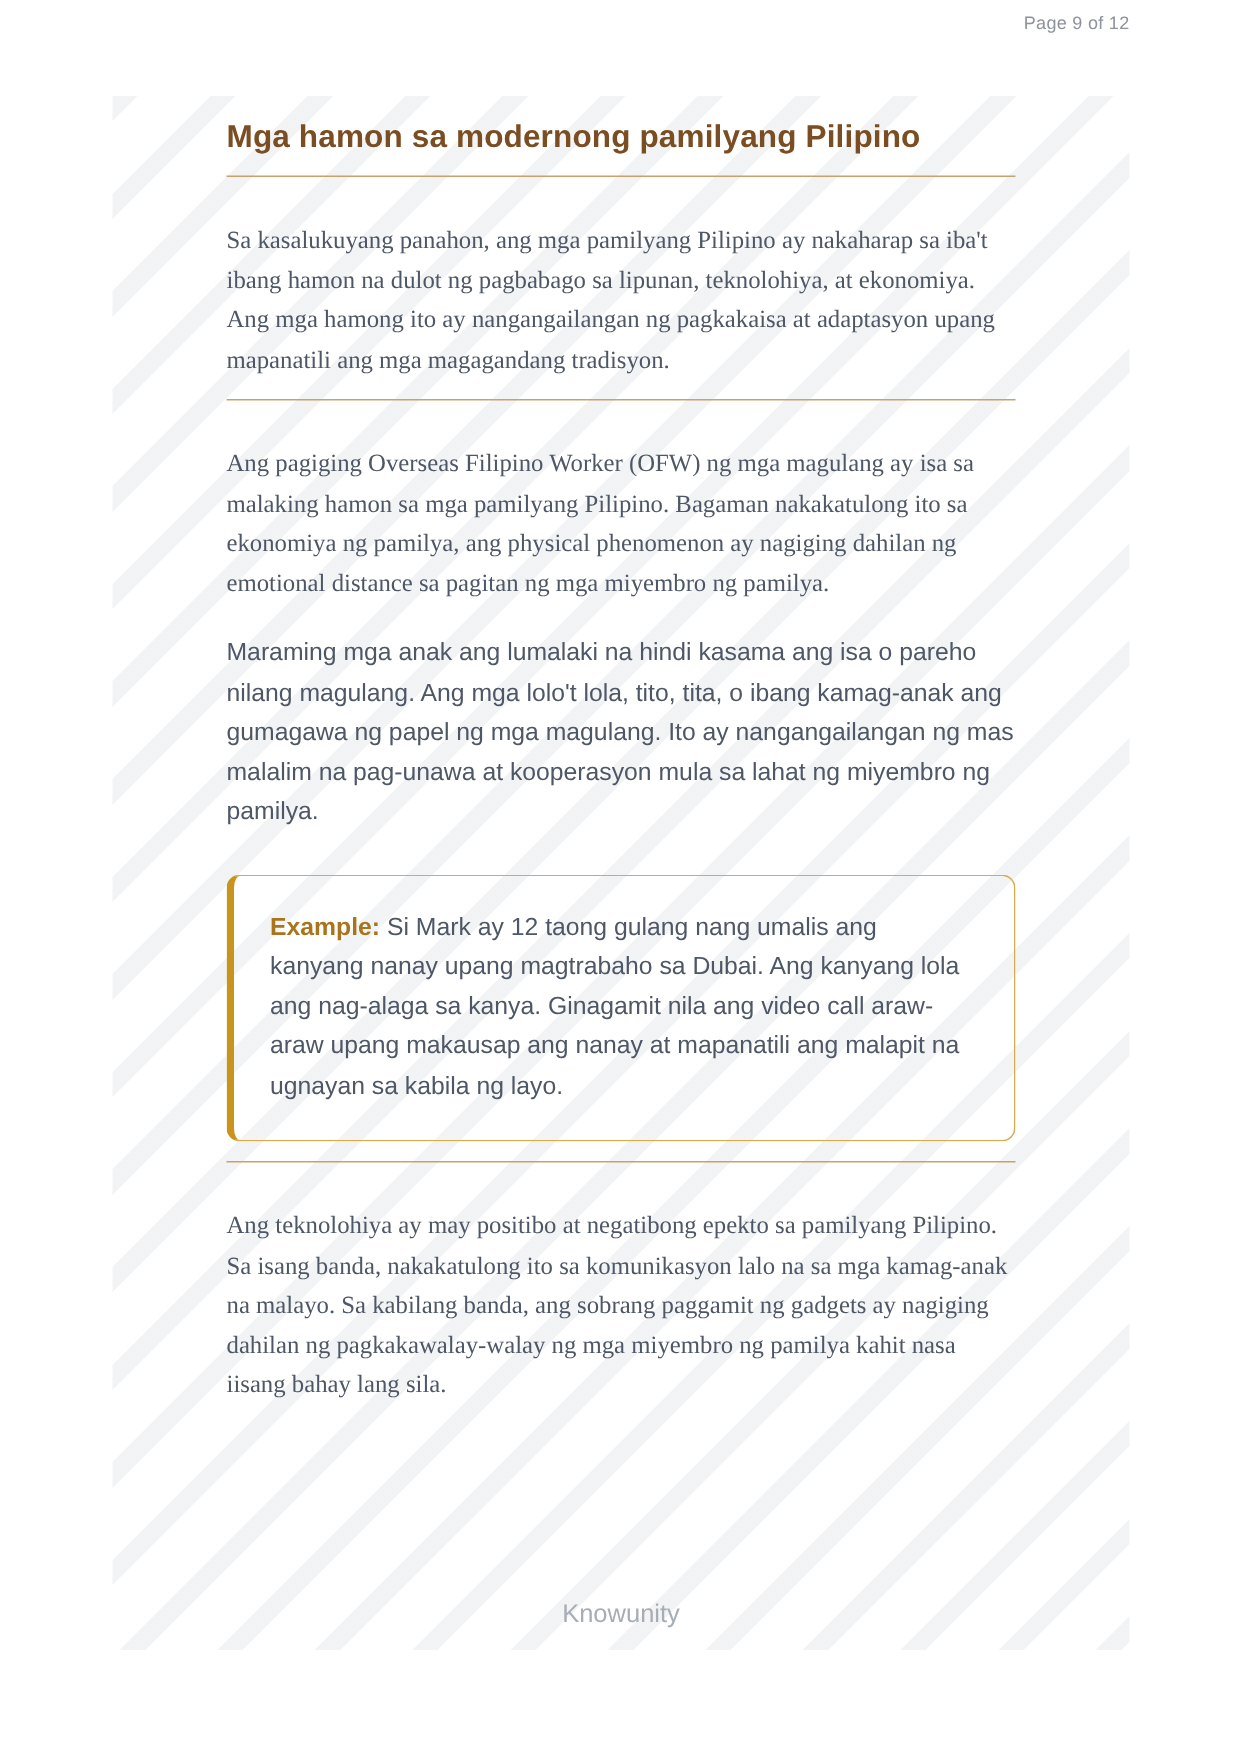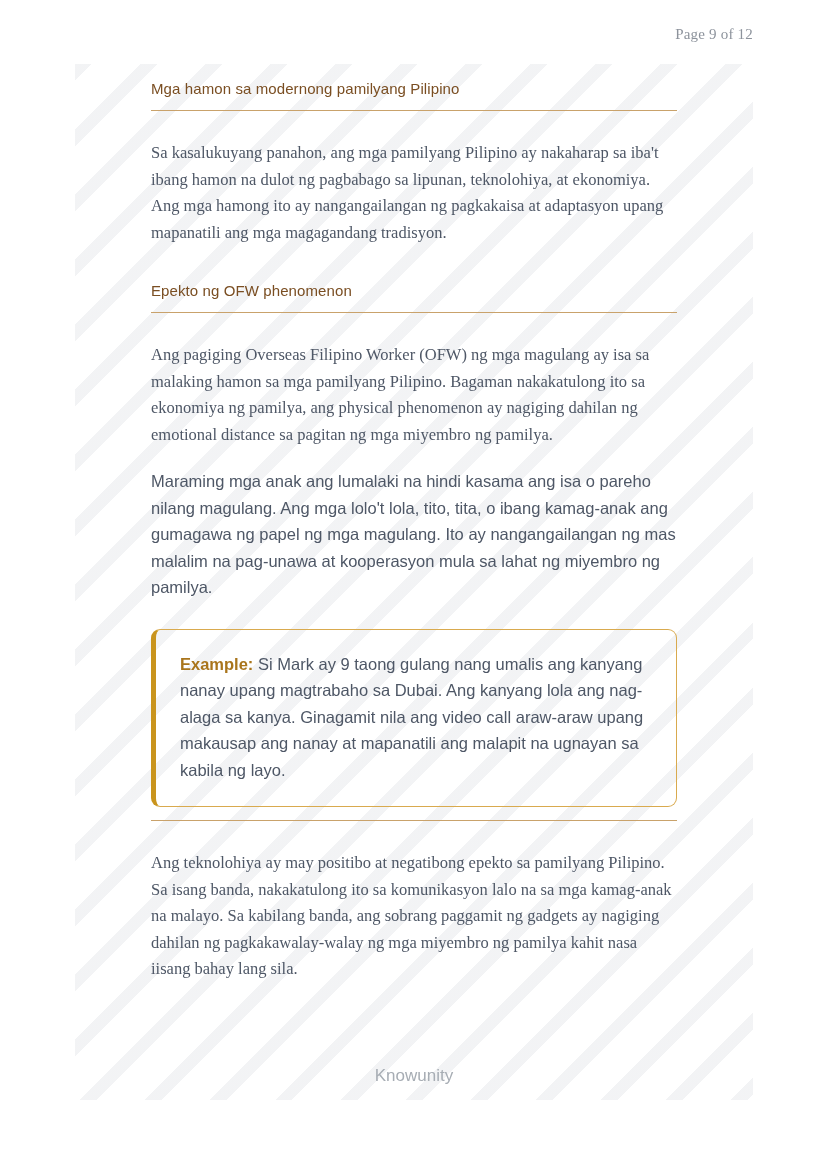--- a/index.html
+++ b/index.html
@@ -7,24 +7,24 @@
     width: 828px;
     height: 1171px;
     background: #ffffff;
     font-family: "Liberation Sans", sans-serif;
     position: relative;
     overflow: hidden;
   }
 
   .page-number {
     position: absolute;
-    top: 26px;
+    top: 8px;
     right: 75px;
-    font-family: Liberation Serif, serif;
-    font-size: 15px;
+    font-family: Liberation Sans, sans-serif;
+    font-size: 12px;
     color: #8d939c;
     letter-spacing: 0.2px;
   }
 
   .card {
     position: absolute;
     left: 75px;
     top: 64px;
     width: 678px;
     height: 1036px;
@@ -34,22 +34,22 @@
     background-image:
       repeating-linear-gradient(135deg,
         rgba(210,213,219,0.28) 0px,
         rgba(210,213,219,0.28) 12px,
         rgba(255,255,255,0) 12px,
         rgba(255,255,255,0) 46px);
   }
 
   .section-heading {
     margin: 36px 0 0 0;
-    font-size: 15px;
-    font-weight: normal;
+    font-size: 21px;
+    font-weight: bold;
     color: #7a4e22;
     letter-spacing: 0.1px;
   }
   .section-heading.first { margin-top: 0; }
 
   .heading-rule {
     border: none;
     border-top: 1.5px solid #c9a26b;
     margin: 13px 0 0 0;
   }
@@ -98,29 +98,28 @@
 
 <div class="card">
 
   <section>
     <h2 class="section-heading first">Mga hamon sa modernong pamilyang Pilipino</h2>
     <hr class="heading-rule">
     <p class="body-paragraph">Sa kasalukuyang panahon, ang mga pamilyang Pilipino ay nakaharap sa iba't ibang hamon na dulot ng pagbabago sa lipunan, teknolohiya, at ekonomiya. Ang mga hamong ito ay nangangailangan ng pagkakaisa at adaptasyon upang mapanatili ang mga magagandang tradisyon.</p>
   </section>
 
   <section>
-    <h2 class="section-heading">Epekto ng OFW phenomenon</h2>
     <hr class="heading-rule">
     <p class="body-paragraph">Ang pagiging Overseas Filipino Worker (OFW) ng mga magulang ay isa sa malaking hamon sa mga pamilyang Pilipino. Bagaman nakakatulong ito sa ekonomiya ng pamilya, ang physical phenomenon ay nagiging dahilan ng emotional distance sa pagitan ng mga miyembro ng pamilya.</p>
     <p class="body-paragraph">Maraming mga anak ang lumalaki na hindi kasama ang isa o pareho nilang magulang. Ang mga lolo't lola, tito, tita, o ibang kamag-anak ang gumagawa ng papel ng mga magulang. Ito ay nangangailangan ng mas malalim na pag-unawa at kooperasyon mula sa lahat ng miyembro ng pamilya.</p>
 
     <div class="example-box">
       <p class="example-text">
         <strong class="example-label">Example:</strong>
-        <span>Si Mark ay 9 taong gulang nang umalis ang kanyang nanay upang magtrabaho sa Dubai. Ang kanyang lola ang nag-alaga sa kanya. Ginagamit nila ang video call araw-araw upang makausap ang nanay at mapanatili ang malapit na ugnayan sa kabila ng layo.</span>
+        <span>Si Mark ay 12 taong gulang nang umalis ang kanyang nanay upang magtrabaho sa Dubai. Ang kanyang lola ang nag-alaga sa kanya. Ginagamit nila ang video call araw-araw upang makausap ang nanay at mapanatili ang malapit na ugnayan sa kabila ng layo.</span>
       </p>
     </div>
   </section>
 
   <section>
     <hr class="heading-rule">
     <p class="body-paragraph">Ang teknolohiya ay may positibo at negatibong epekto sa pamilyang Pilipino. Sa isang banda, nakakatulong ito sa komunikasyon lalo na sa mga kamag-anak na malayo. Sa kabilang banda, ang sobrang paggamit ng gadgets ay nagiging dahilan ng pagkakawalay-walay ng mga miyembro ng pamilya kahit nasa iisang bahay lang sila.</p>
   </section>
 
 </div>

